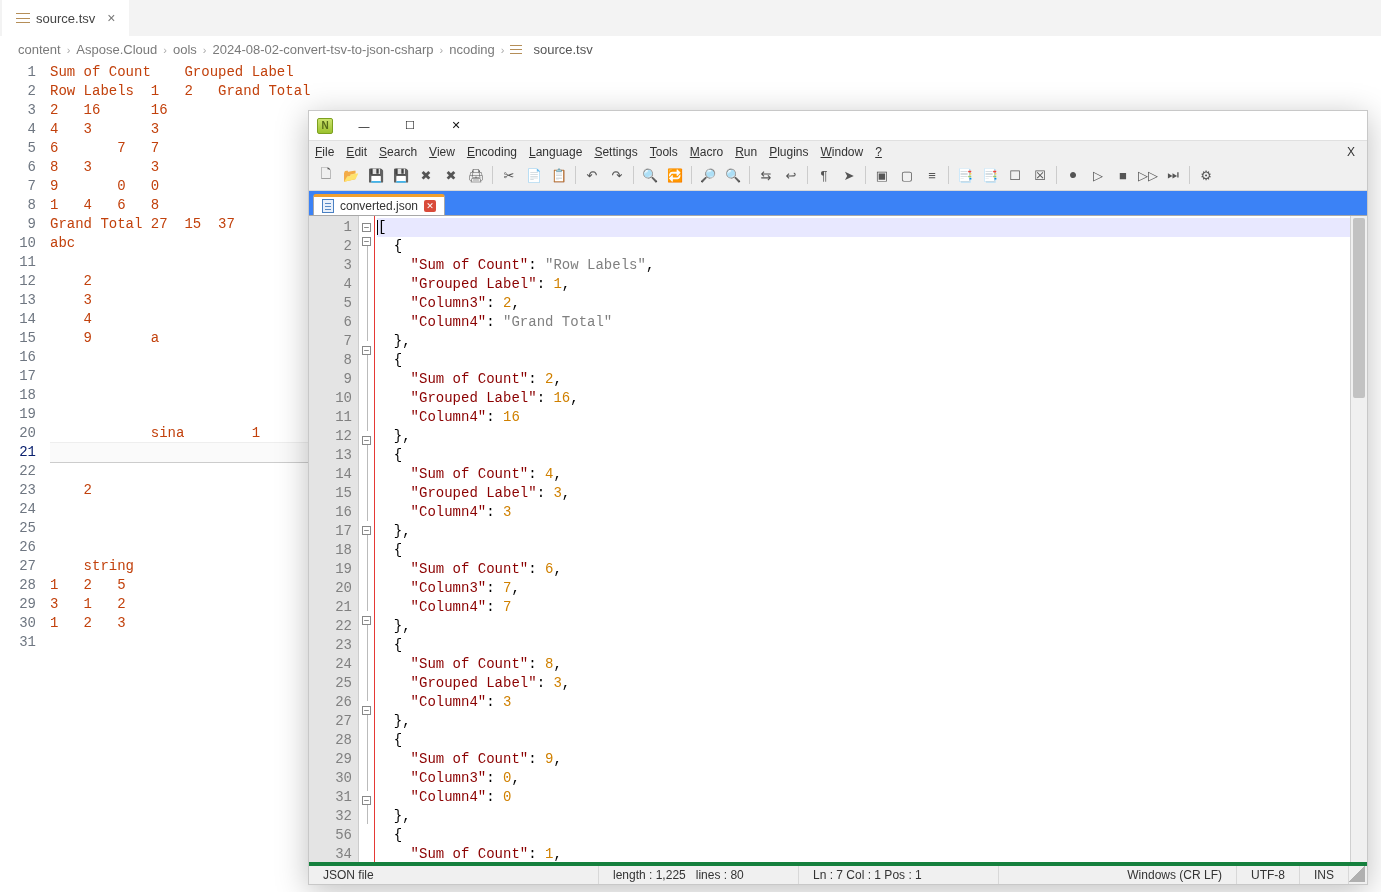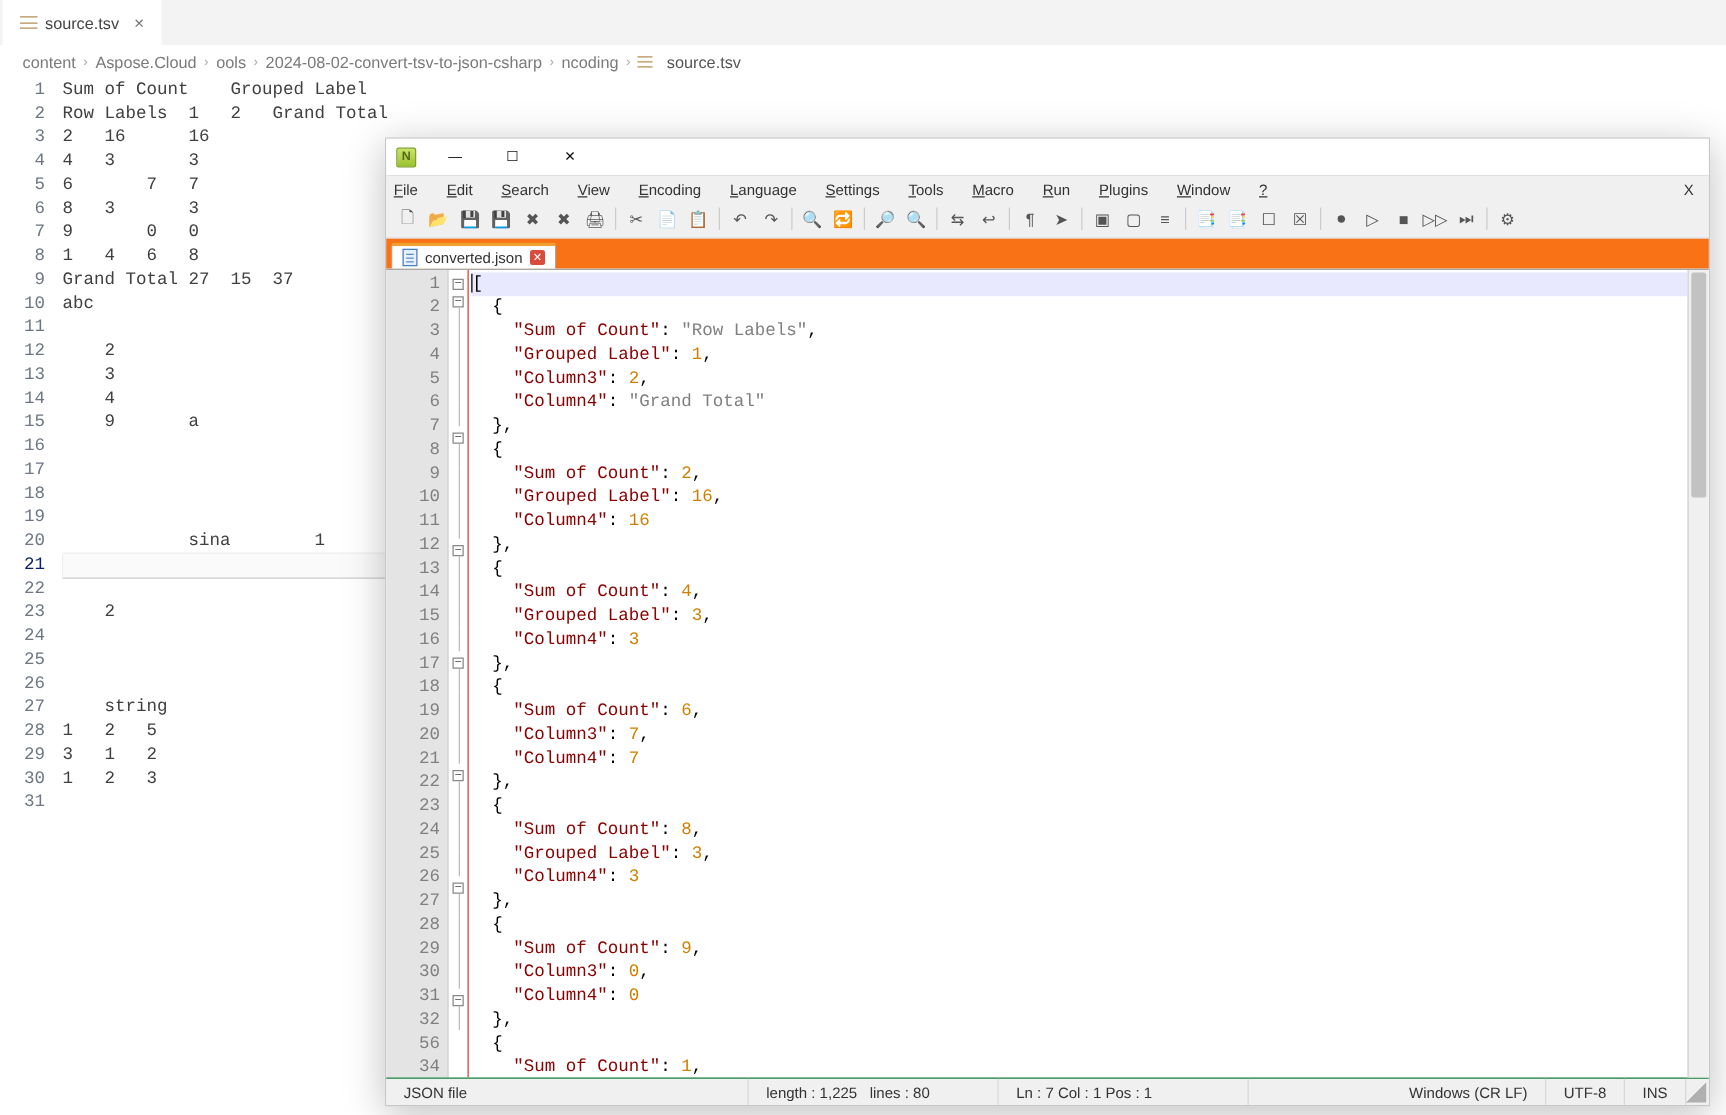--- a/index.html
+++ b/index.html
@@ -61,21 +61,21 @@
   .vs-gutter {
     width: 48px;
     text-align: right;
     padding-right: 14px;
     color: #237893;
   }
   .vs-gutter .ln { color: #6e7681; }
   .vs-gutter .ln.cur { color: #0b216f; }
   .vs-content {
     white-space: pre;
-    color: #404040;
+    color: #c2410c;
   }
   .vs-line21 {
     box-shadow: 0 1px 0 #ccc, 0 -1px 0 #eee;
     background: #fafafa;
   }
 
   
   .npp-window {
     position: absolute;
     left: 308px;
@@ -111,21 +111,21 @@
     width: 46px; height: 28px;
     display: flex; align-items: center; justify-content: center;
     border: none; background: transparent; cursor: pointer;
     font-family: "Segoe UI Symbol", sans-serif; font-size: 11px; color: #111;
   }
 
   .npp-menubar {
     display: flex;
     align-items: center;
     padding: 4px 6px 2px;
-    gap: 23px;
+    gap: 12px;
     font-size: 12px;
     background: #f0f0f0;
   }
   .npp-menubar .mi { cursor: default; }
   .npp-menubar .mi u { text-decoration: underline; }
   .npp-menubar .xbtn { margin-left: auto; width: 20px; text-align: center; cursor: pointer; }
 
   .npp-toolbar {
     display: flex;
     align-items: center;
@@ -140,21 +140,21 @@
     font-size: 13px; color: #555;
     border: 1px solid transparent; border-radius: 2px;
     background: transparent;
   }
   .tdiv { width:1px; height:18px; background:#ccc; margin: 0 2px; }
 
   .npp-tabs {
     display: flex;
     align-items: flex-end;
     padding: 0 4px;
-    background: #f97316;
+    background: #3b82f6;
     height: 24px;
   }
   .npp-tab {
     background: #fff;
     border: 1px solid #a8a8a8;
     border-bottom: none;
     border-top: 3px solid #f0a030;
     display: flex; align-items: center; gap: 6px;
     padding: 2px 8px;
     font-size: 12px;
@@ -230,21 +230,21 @@
     position: relative;
   }
   .npp-scroll .thumb {
     position: absolute; left:2px; right:2px; top:2px; height:180px;
     background: #c2c2c2; border-radius: 2px;
   }
 
   .npp-status {
     height: 22px;
     background: #f0f0f0;
-    border-top: 1px solid #15803d;
+    border-top: 4px solid #15803d;
     display: flex;
     align-items: center;
     font-size: 12px;
     color: #333;
   }
   .npp-status .cell { padding: 0 14px; border-right: 1px solid #d8d8d8; height: 100%; display:flex;align-items:center; }
   .npp-status .cell.first { min-width: 290px; }
   .npp-status .cell.wide { min-width: 200px; }
   .npp-status .spacer { flex:1; }
   .resize { width:16px;height:16px;align-self:flex-end;margin:0 2px 2px auto;

